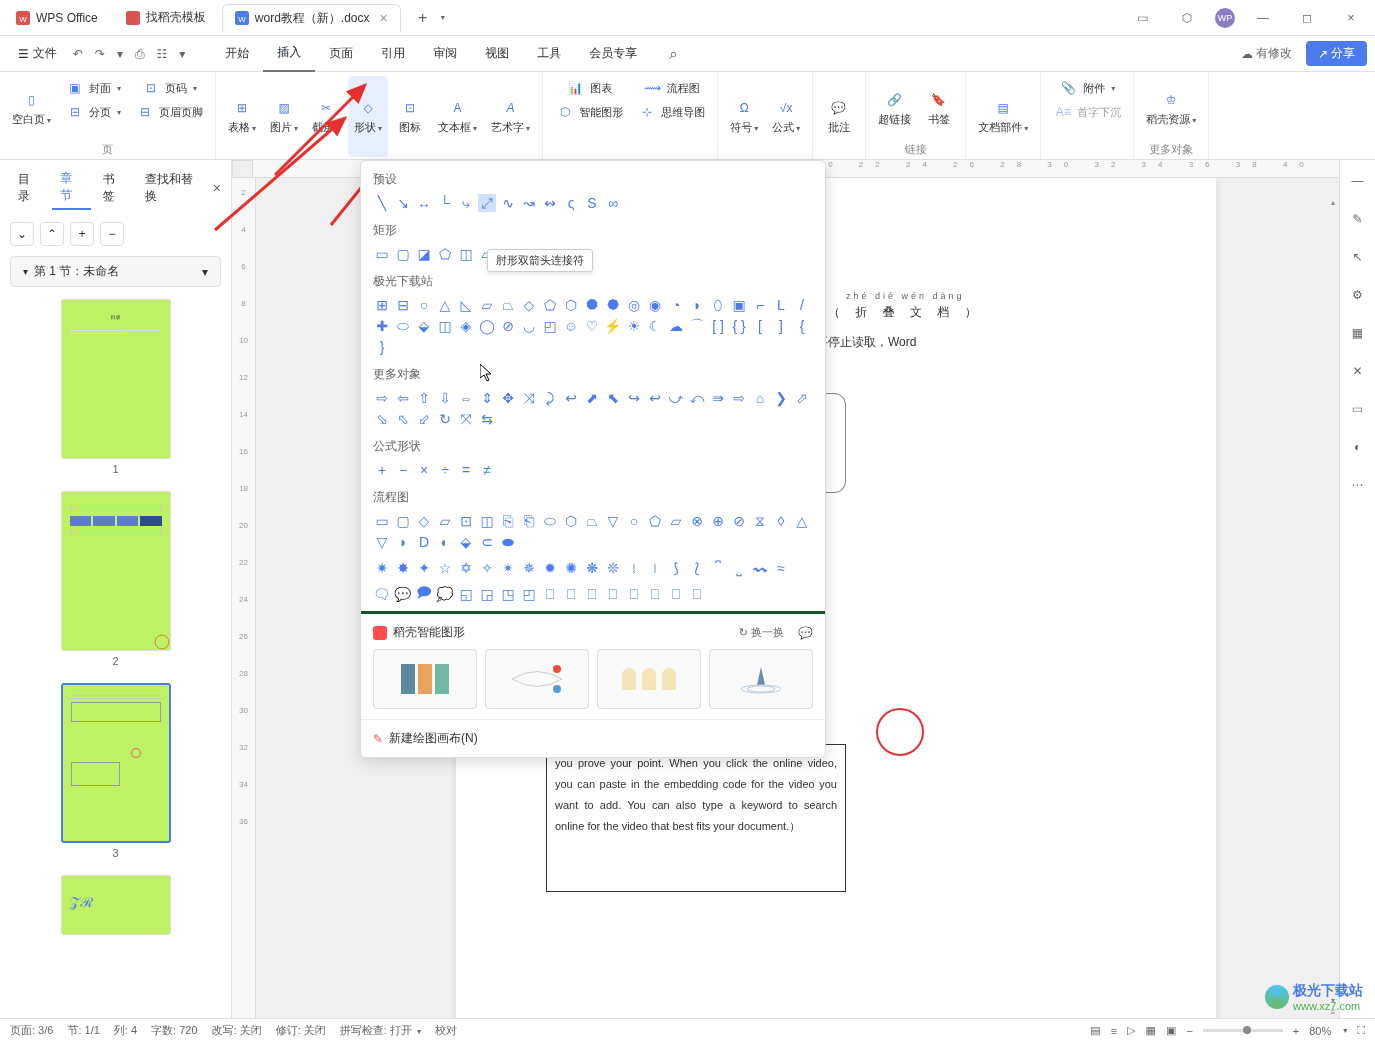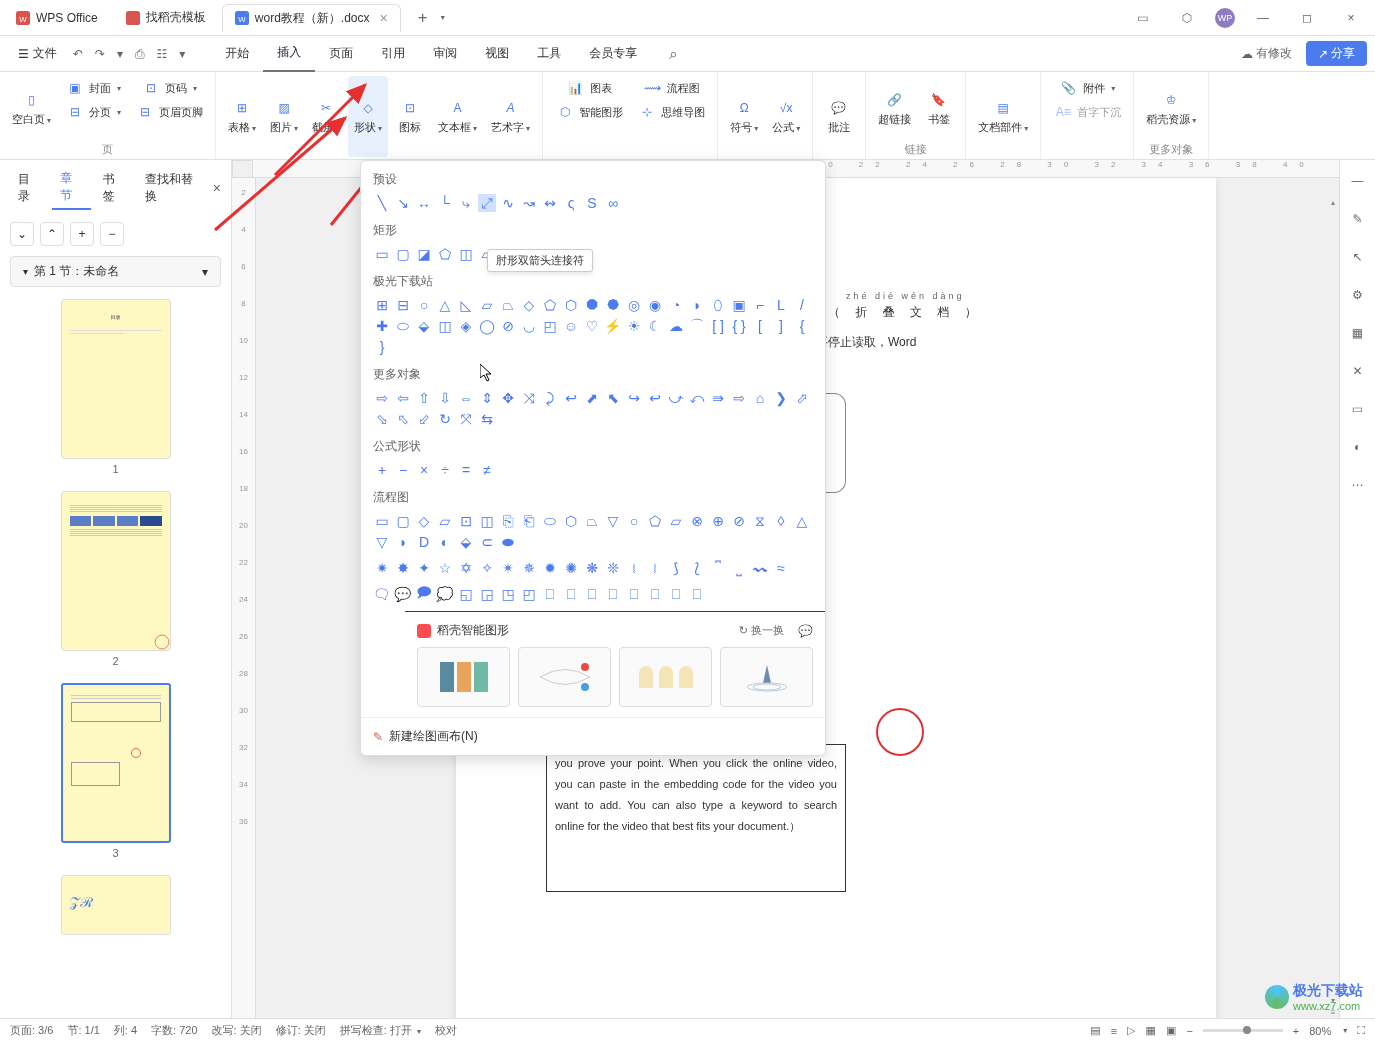--- a/index.html
+++ b/index.html
@@ -44,42 +44,42 @@
 .nav-tabs { display: flex; padding: 6px 10px; gap: 4px; align-items: center; }
 .nav-tab { padding: 4px 8px; cursor: pointer; font-size: 12px; }
 .nav-tab.active { color: #4b7bec; border-bottom: 2px solid #4b7bec; }
 .nav-close { margin-left: auto; color: #666; font-size: 14px; }
 .nav-controls { display: flex; gap: 6px; padding: 6px 10px; }
 .nav-ctrl-btn { width: 24px; height: 24px; border: 1px solid #ddd; border-radius: 4px; display: flex; align-items: center; justify-content: center; cursor: pointer; font-size: 12px; }
 .section-row { display: flex; align-items: center; padding: 6px 12px; background: #f7f7f7; border: 1px solid #e0e0e0; border-radius: 4px; margin: 4px 10px; }
 .section-arrow { font-size: 10px; margin-right: 6px; }
 .thumbnails { flex: 1; overflow-y: auto; padding: 8px 0; }
 .thumb-wrap { display: flex; flex-direction: column; align-items: center; margin-bottom: 16px; }
-.thumb { width: 110px; height: 160px; background: #fef9c3; border: 1px solid #ddd; border-radius: 3px; padding: 8px; font-size: 5px; position: relative; }
+.thumb { width: 110px; height: 160px; background: #bef264; border: 1px solid #ddd; border-radius: 3px; padding: 8px; font-size: 5px; position: relative; }
 .thumb.active { border: 2px solid #4b7bec; }
 .thumb-num { margin-top: 4px; font-size: 11px; color: #666; }
 
 
 .ruler-corner { width: 24px; height: 18px; background: #f0f0f0; border: 1px solid #ddd; }
 .ruler-h { height: 18px; background: #f8f8f8; border-bottom: 1px solid #ddd; position: relative; font-size: 8px; color: #999; display: flex; align-items: center; padding-left: 200px; letter-spacing: 12px; overflow: hidden; }
 .ruler-v { width: 24px; background: #f8f8f8; border-right: 1px solid #ddd; position: relative; font-size: 8px; color: #999; display: flex; flex-direction: column; align-items: center; padding-top: 10px; gap: 28px; }
 
 .doc-area { flex: 1; display: flex; flex-direction: column; background: #f0f0f0; position: relative; }
 .doc-body { flex: 1; display: flex; overflow: hidden; }
 .doc-canvas { flex: 1; background: #f0f0f0; position: relative; overflow: hidden; }
 .page { position: absolute; background: #fff; box-shadow: 0 2px 8px rgba(0,0,0,0.1); }
 
 
 .shapes-dropdown { position: absolute; left: 360px; top: 160px; width: 466px; background: #fff; border: 1px solid #ddd; box-shadow: 0 4px 16px rgba(0,0,0,0.15); border-radius: 6px; z-index: 100; }
 .shapes-section { padding: 6px 12px 2px; }
 .shapes-title { font-size: 12px; color: #666; padding: 4px 0; }
 .shapes-grid { display: flex; flex-wrap: wrap; gap: 3px; padding: 2px 0 6px; }
 .shape-item { width: 18px; height: 18px; display: flex; align-items: center; justify-content: center; cursor: pointer; color: #4b7bec; font-size: 14px; }
 .tooltip { position: absolute; background: #fff; border: 1px solid #ccc; padding: 3px 8px; font-size: 11px; border-radius: 3px; box-shadow: 0 2px 4px rgba(0,0,0,0.1); white-space: nowrap; z-index: 200; }
-.smart-shapes { border-top: 1px solid #14532d; padding: 10px 12px; margin-left: 44px; }
+.smart-shapes { border-top: 3px solid #14532d; padding: 10px 12px; }
 .smart-header { display: flex; align-items: center; gap: 6px; margin-bottom: 8px; }
 .smart-icon { width: 14px; height: 14px; background: #ff4d4f; border-radius: 3px; }
 .refresh-btn { margin-left: auto; display: flex; align-items: center; gap: 3px; color: #666; font-size: 11px; }
 .smart-grid { display: flex; gap: 8px; }
 .smart-item { flex: 1; height: 60px; border: 1px solid #ddd; border-radius: 4px; background: #fafafa; }
 .new-canvas { border-top: 1px solid #eee; padding: 10px 12px; display: flex; align-items: center; gap: 6px; cursor: pointer; }
 
 
 .right-sidebar { width: 36px; background: #fff; border-left: 1px solid #e0e0e0; display: flex; flex-direction: column; align-items: center; padding-top: 12px; gap: 20px; }
 .rs-icon { width: 18px; height: 18px; color: #666; cursor: pointer; display: flex; align-items: center; justify-content: center; }

